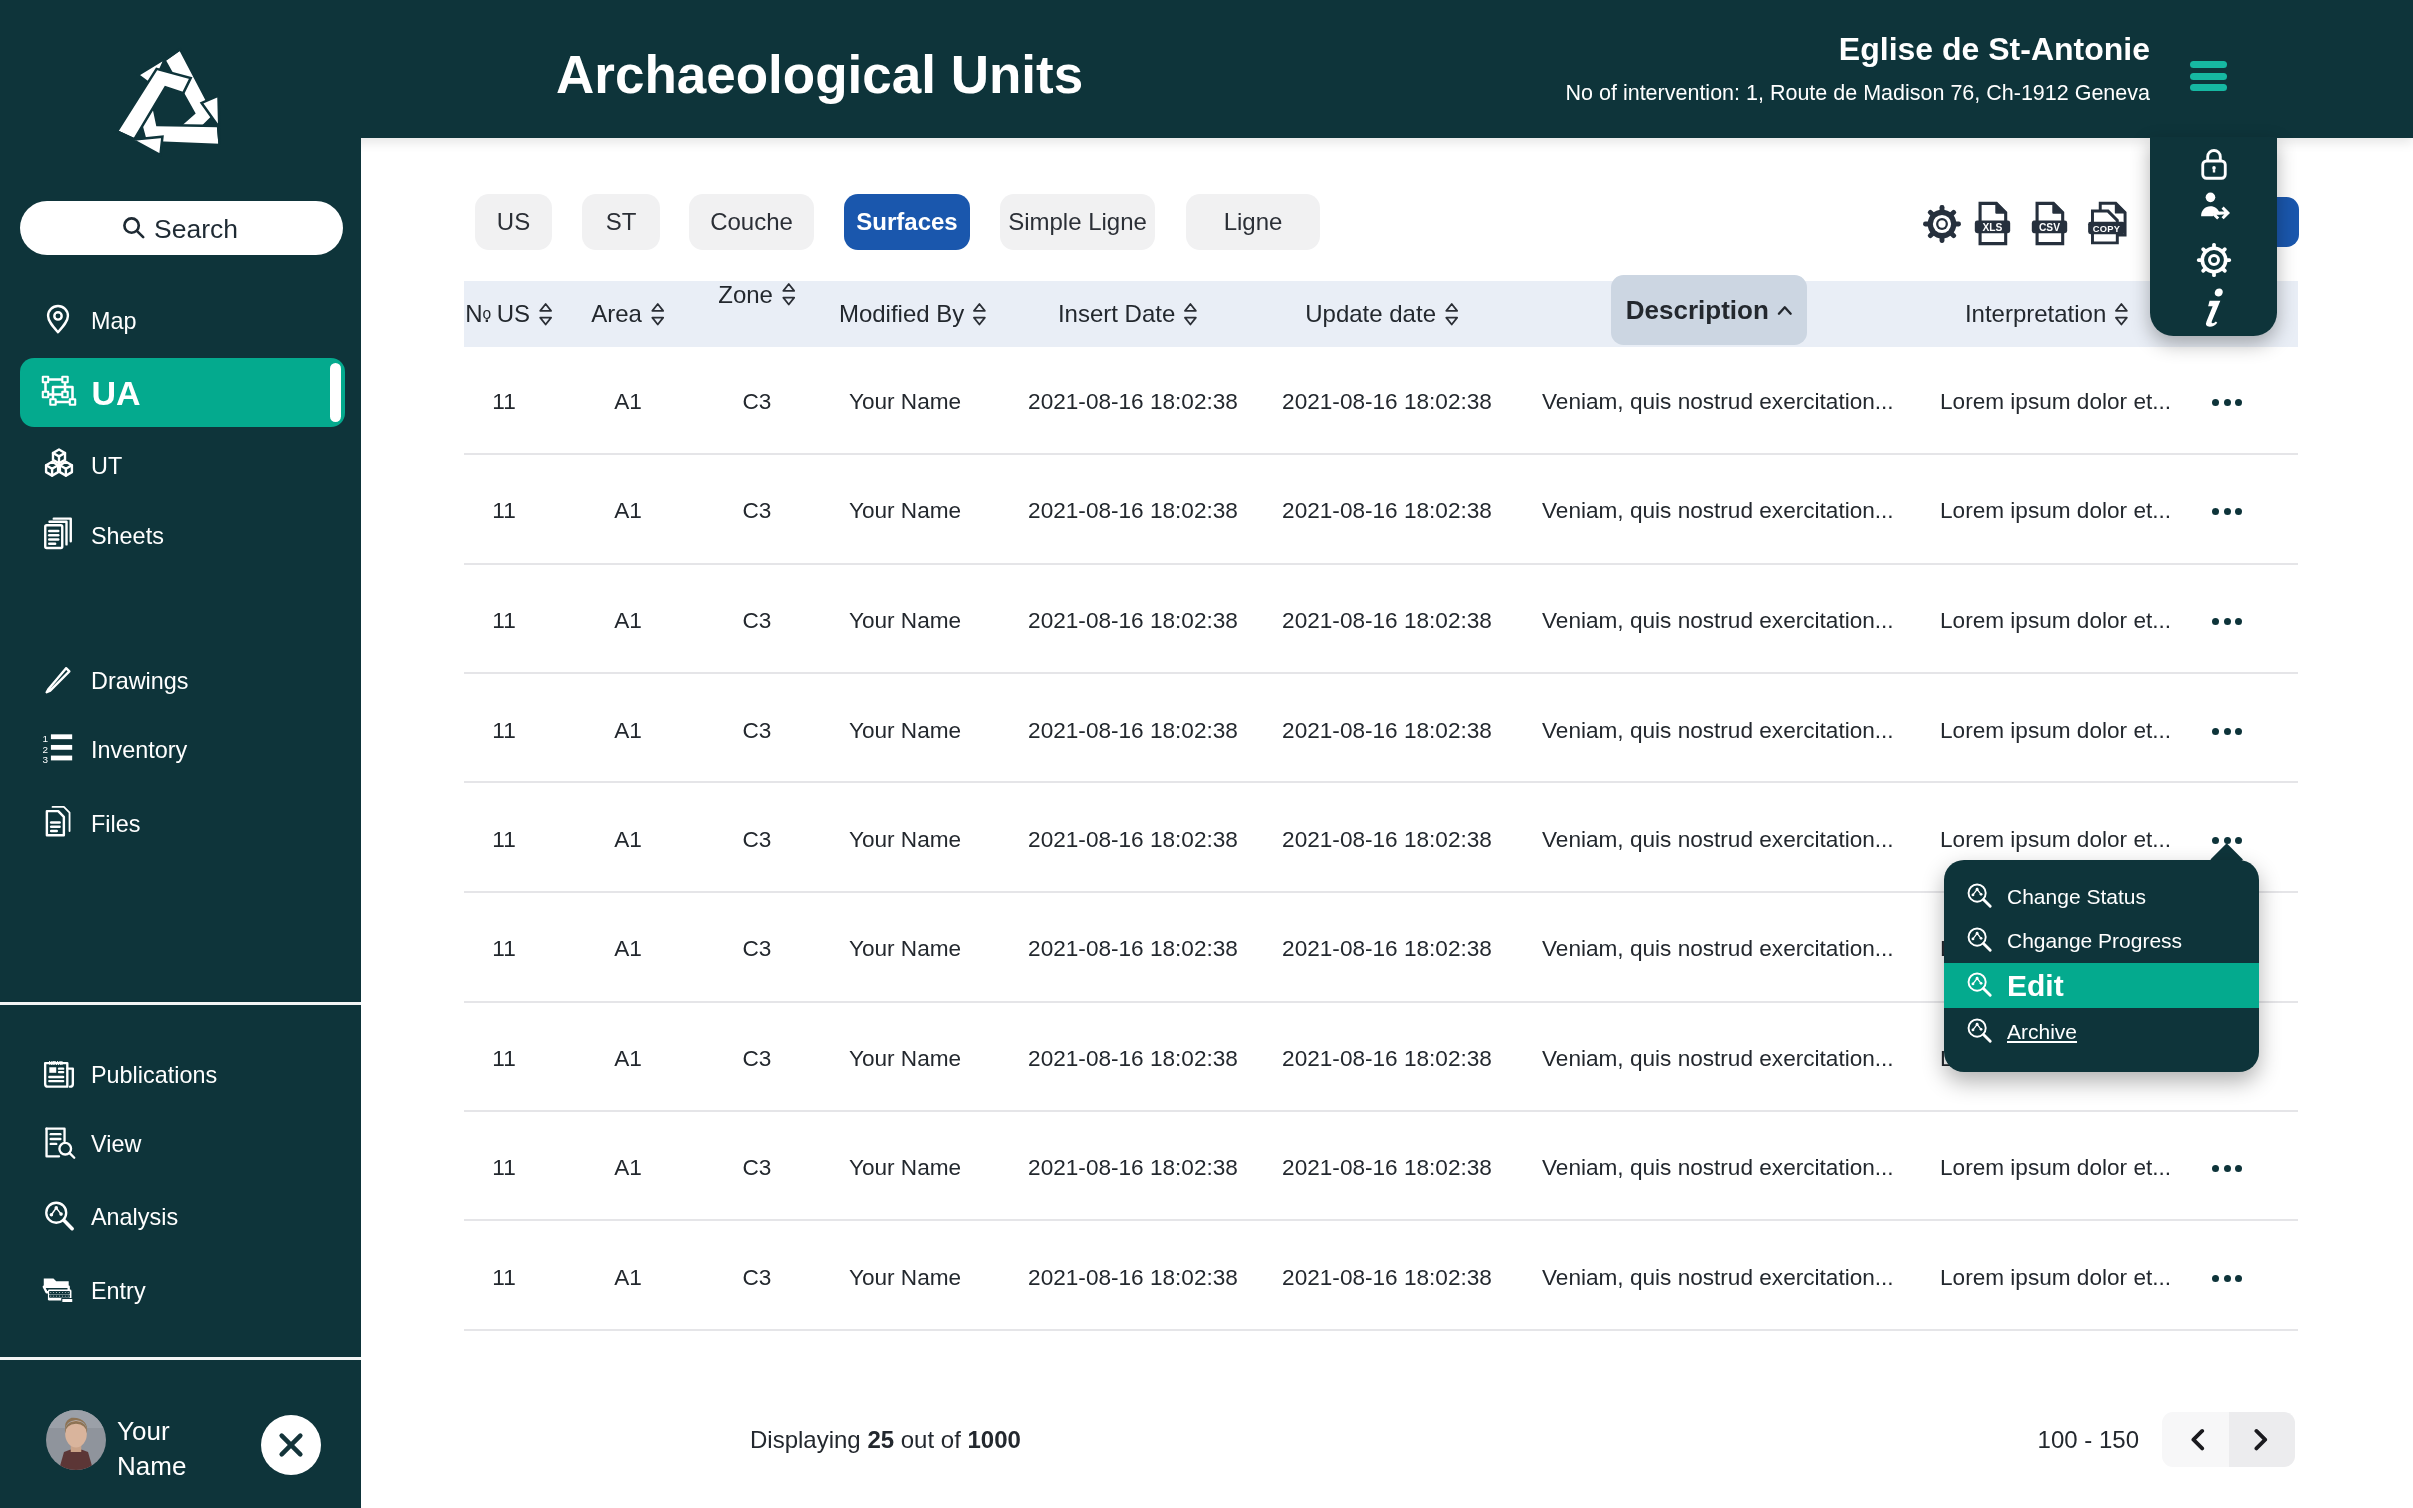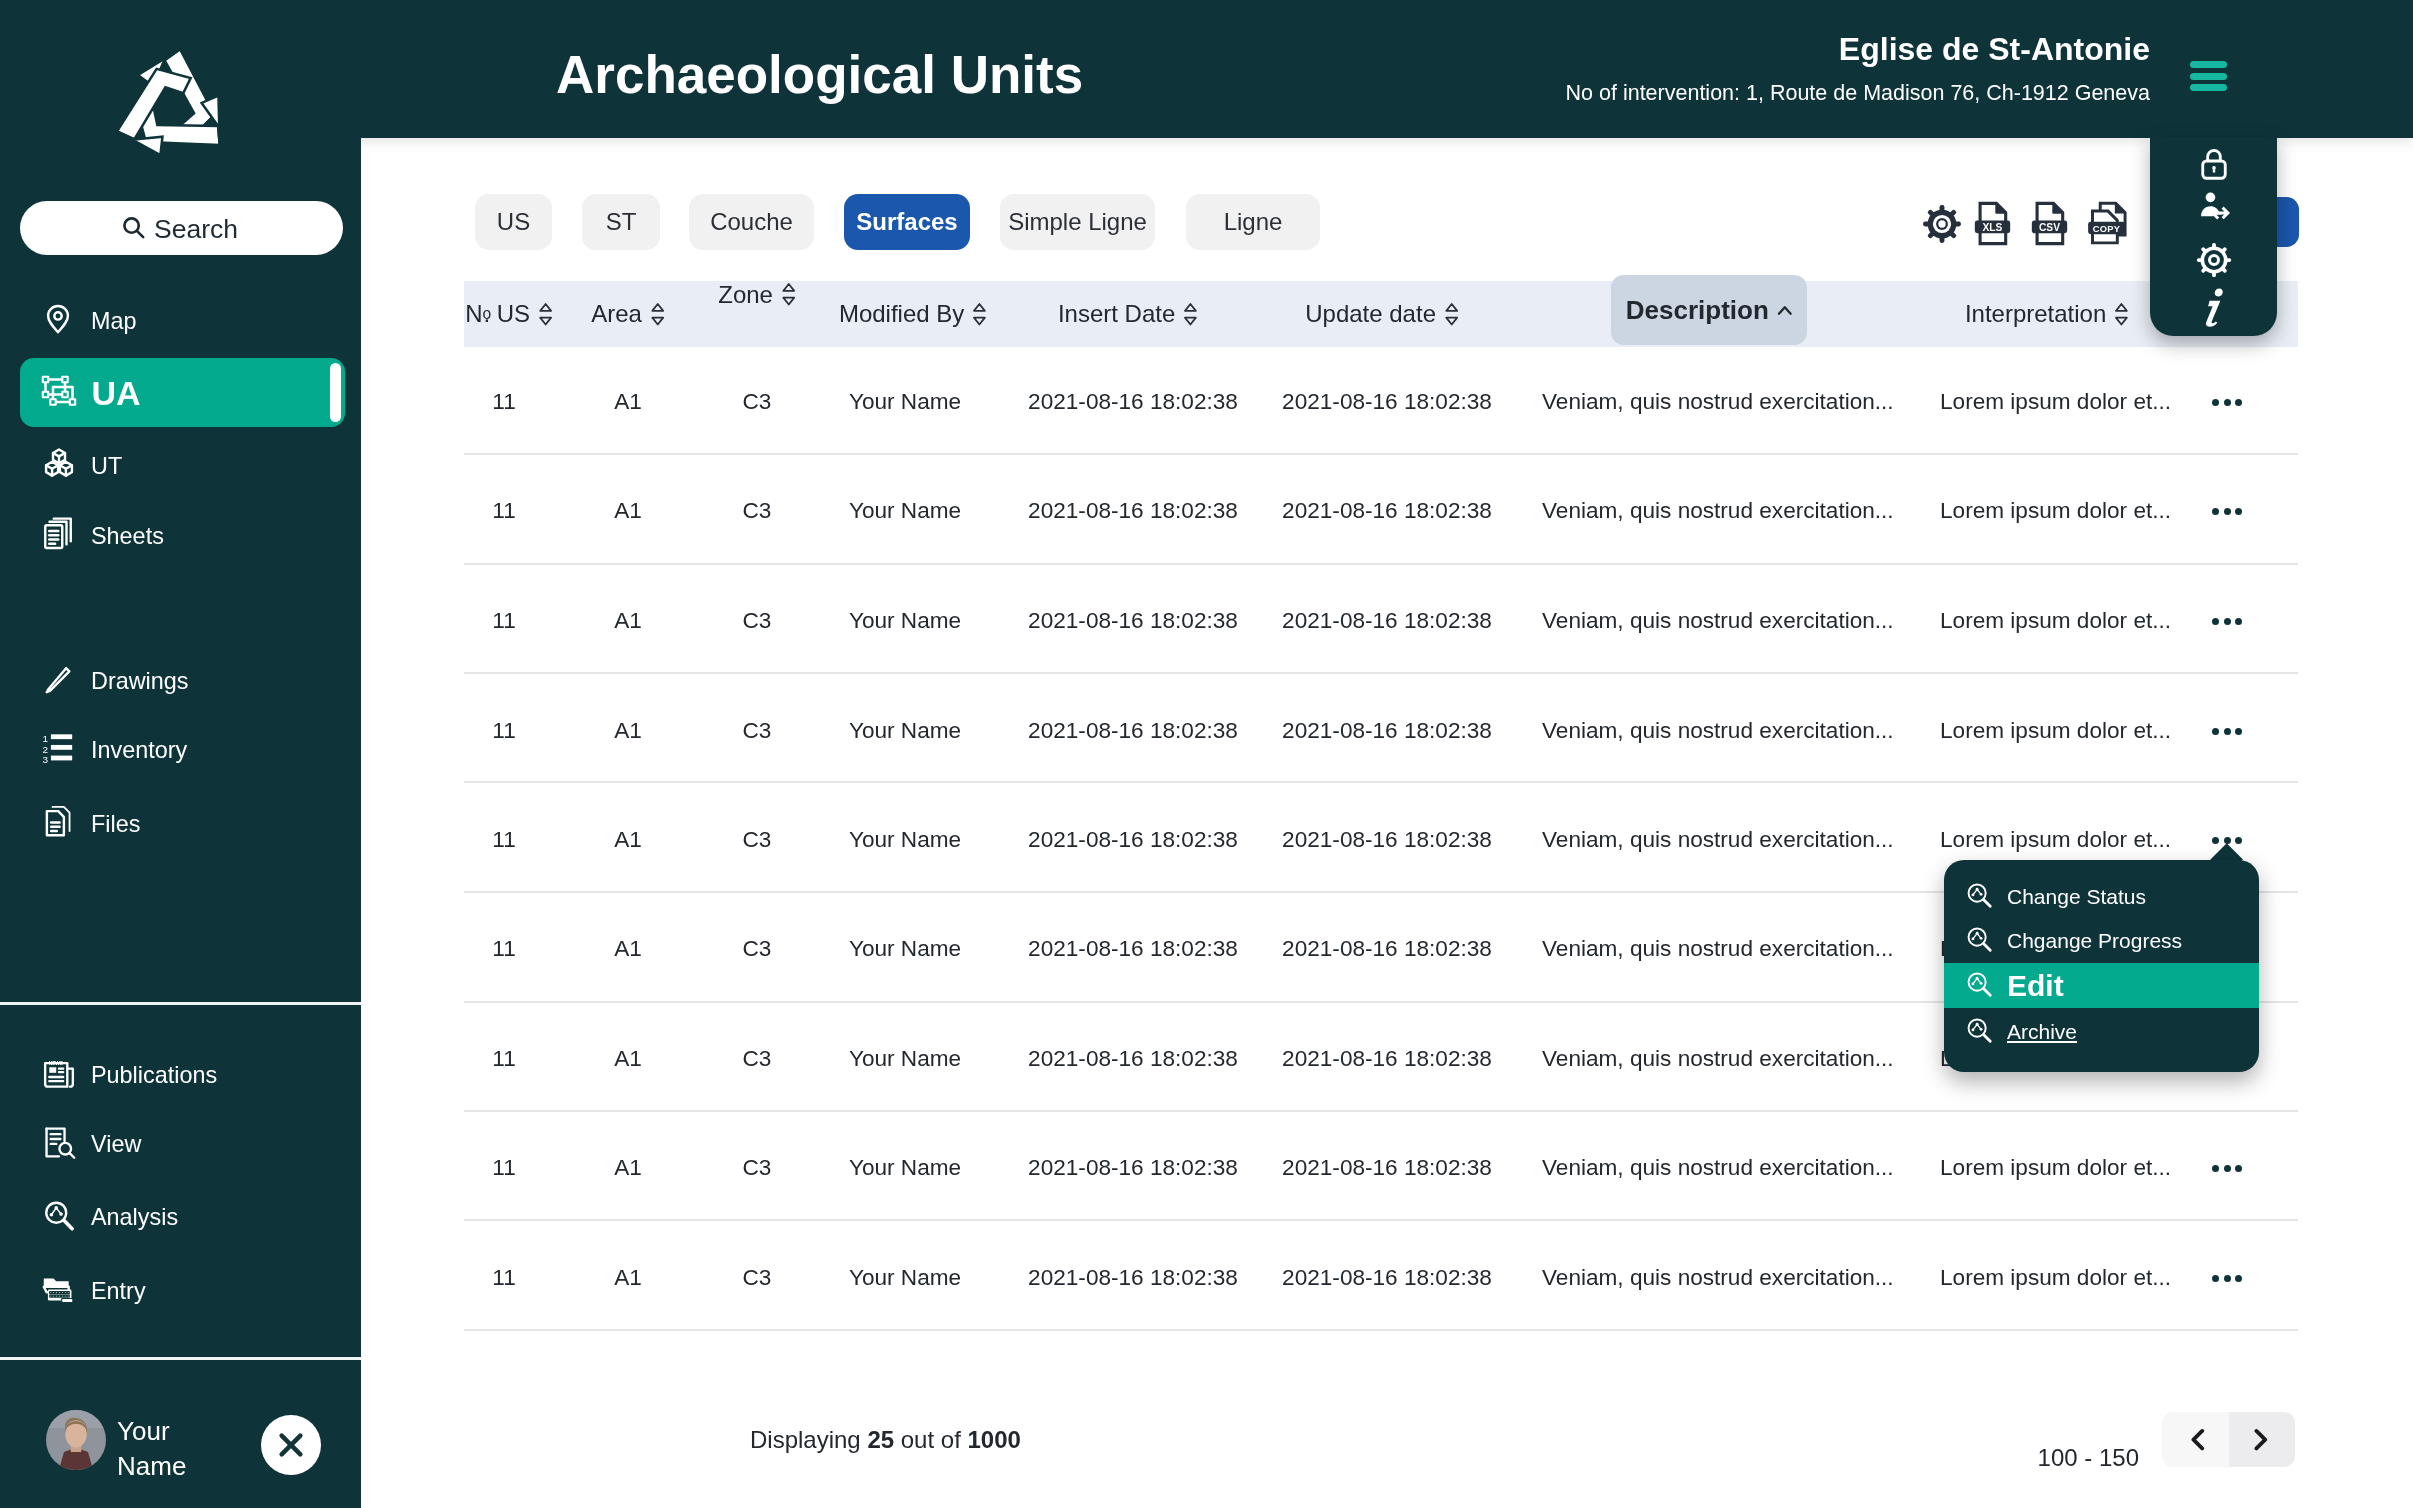--- a/index.html
+++ b/index.html
@@ -409,21 +409,21 @@
 <div class="abs" style="left:1387px; top:1278px; transform:translate(-50%,-50%); font-size:22.6px; color:#23282e;">2021-08-16 18:02:38</div>
 <div class="abs" style="left:1542px; top:1278px; transform:translateY(-50%); font-size:22.6px; color:#23282e; white-space:nowrap;">Veniam, quis nostrud exercitation...</div>
 <div class="abs" style="left:1940px; top:1278px; transform:translateY(-50%); font-size:22.6px; color:#23282e; white-space:nowrap;">Lorem ipsum dolor et...</div>
 <div class="abs" style="left:2212px; top:1278px; transform:translateY(-50%); color:#0e343a;"><span style="display:inline-flex; gap:4.7px;">
         <span style="width:7px;height:7px;border-radius:50%;background:#0e343a;"></span>
         <span style="width:7px;height:7px;border-radius:50%;background:#0e343a;"></span>
         <span style="width:7px;height:7px;border-radius:50%;background:#0e343a;"></span>
       </span></div>
 
   <div class="abs" style="left:750px; top:1426px; font-size:24px; color:#23282e;">Displaying <b>25</b> out of <b>1000</b></div>
-  <div class="abs" style="left:1983px; top:1426px; width:156px; text-align:right; font-size:24px; color:#23282e;margin-top:18px;">100 - 150</div>
+  <div class="abs" style="left:1983px; top:1426px; width:156px; text-align:right; font-size:24px; color:#23282e;">100 - 150</div>
   <div class="abs" style="left:2162px; top:1412px; width:133px; height:55px; border-radius:11px; overflow:hidden;">
     <div style="position:absolute; left:0; top:0; width:67px; height:55px; background:#f7f7f8;"></div>
     <div style="position:absolute; left:67px; top:0; width:66px; height:55px; background:#ececee;"></div>
     <svg style="position:absolute; left:28px; top:15.6px;" width="15.6" height="23.4" viewBox="0 0 10 16" fill="none" stroke="#1b1b1f" stroke-width="2.6" stroke-linecap="round" stroke-linejoin="round">
         <polyline points="8,2 2,8 8,14"></polyline>
       </svg>
     <svg style="position:absolute; left:91px; top:15.6px;" width="15.6" height="23.4" viewBox="0 0 10 16" fill="none" stroke="#1b1b1f" stroke-width="2.6" stroke-linecap="round" stroke-linejoin="round">
         <polyline points="2,2 8,8 2,14"></polyline>
       </svg>
   </div>

